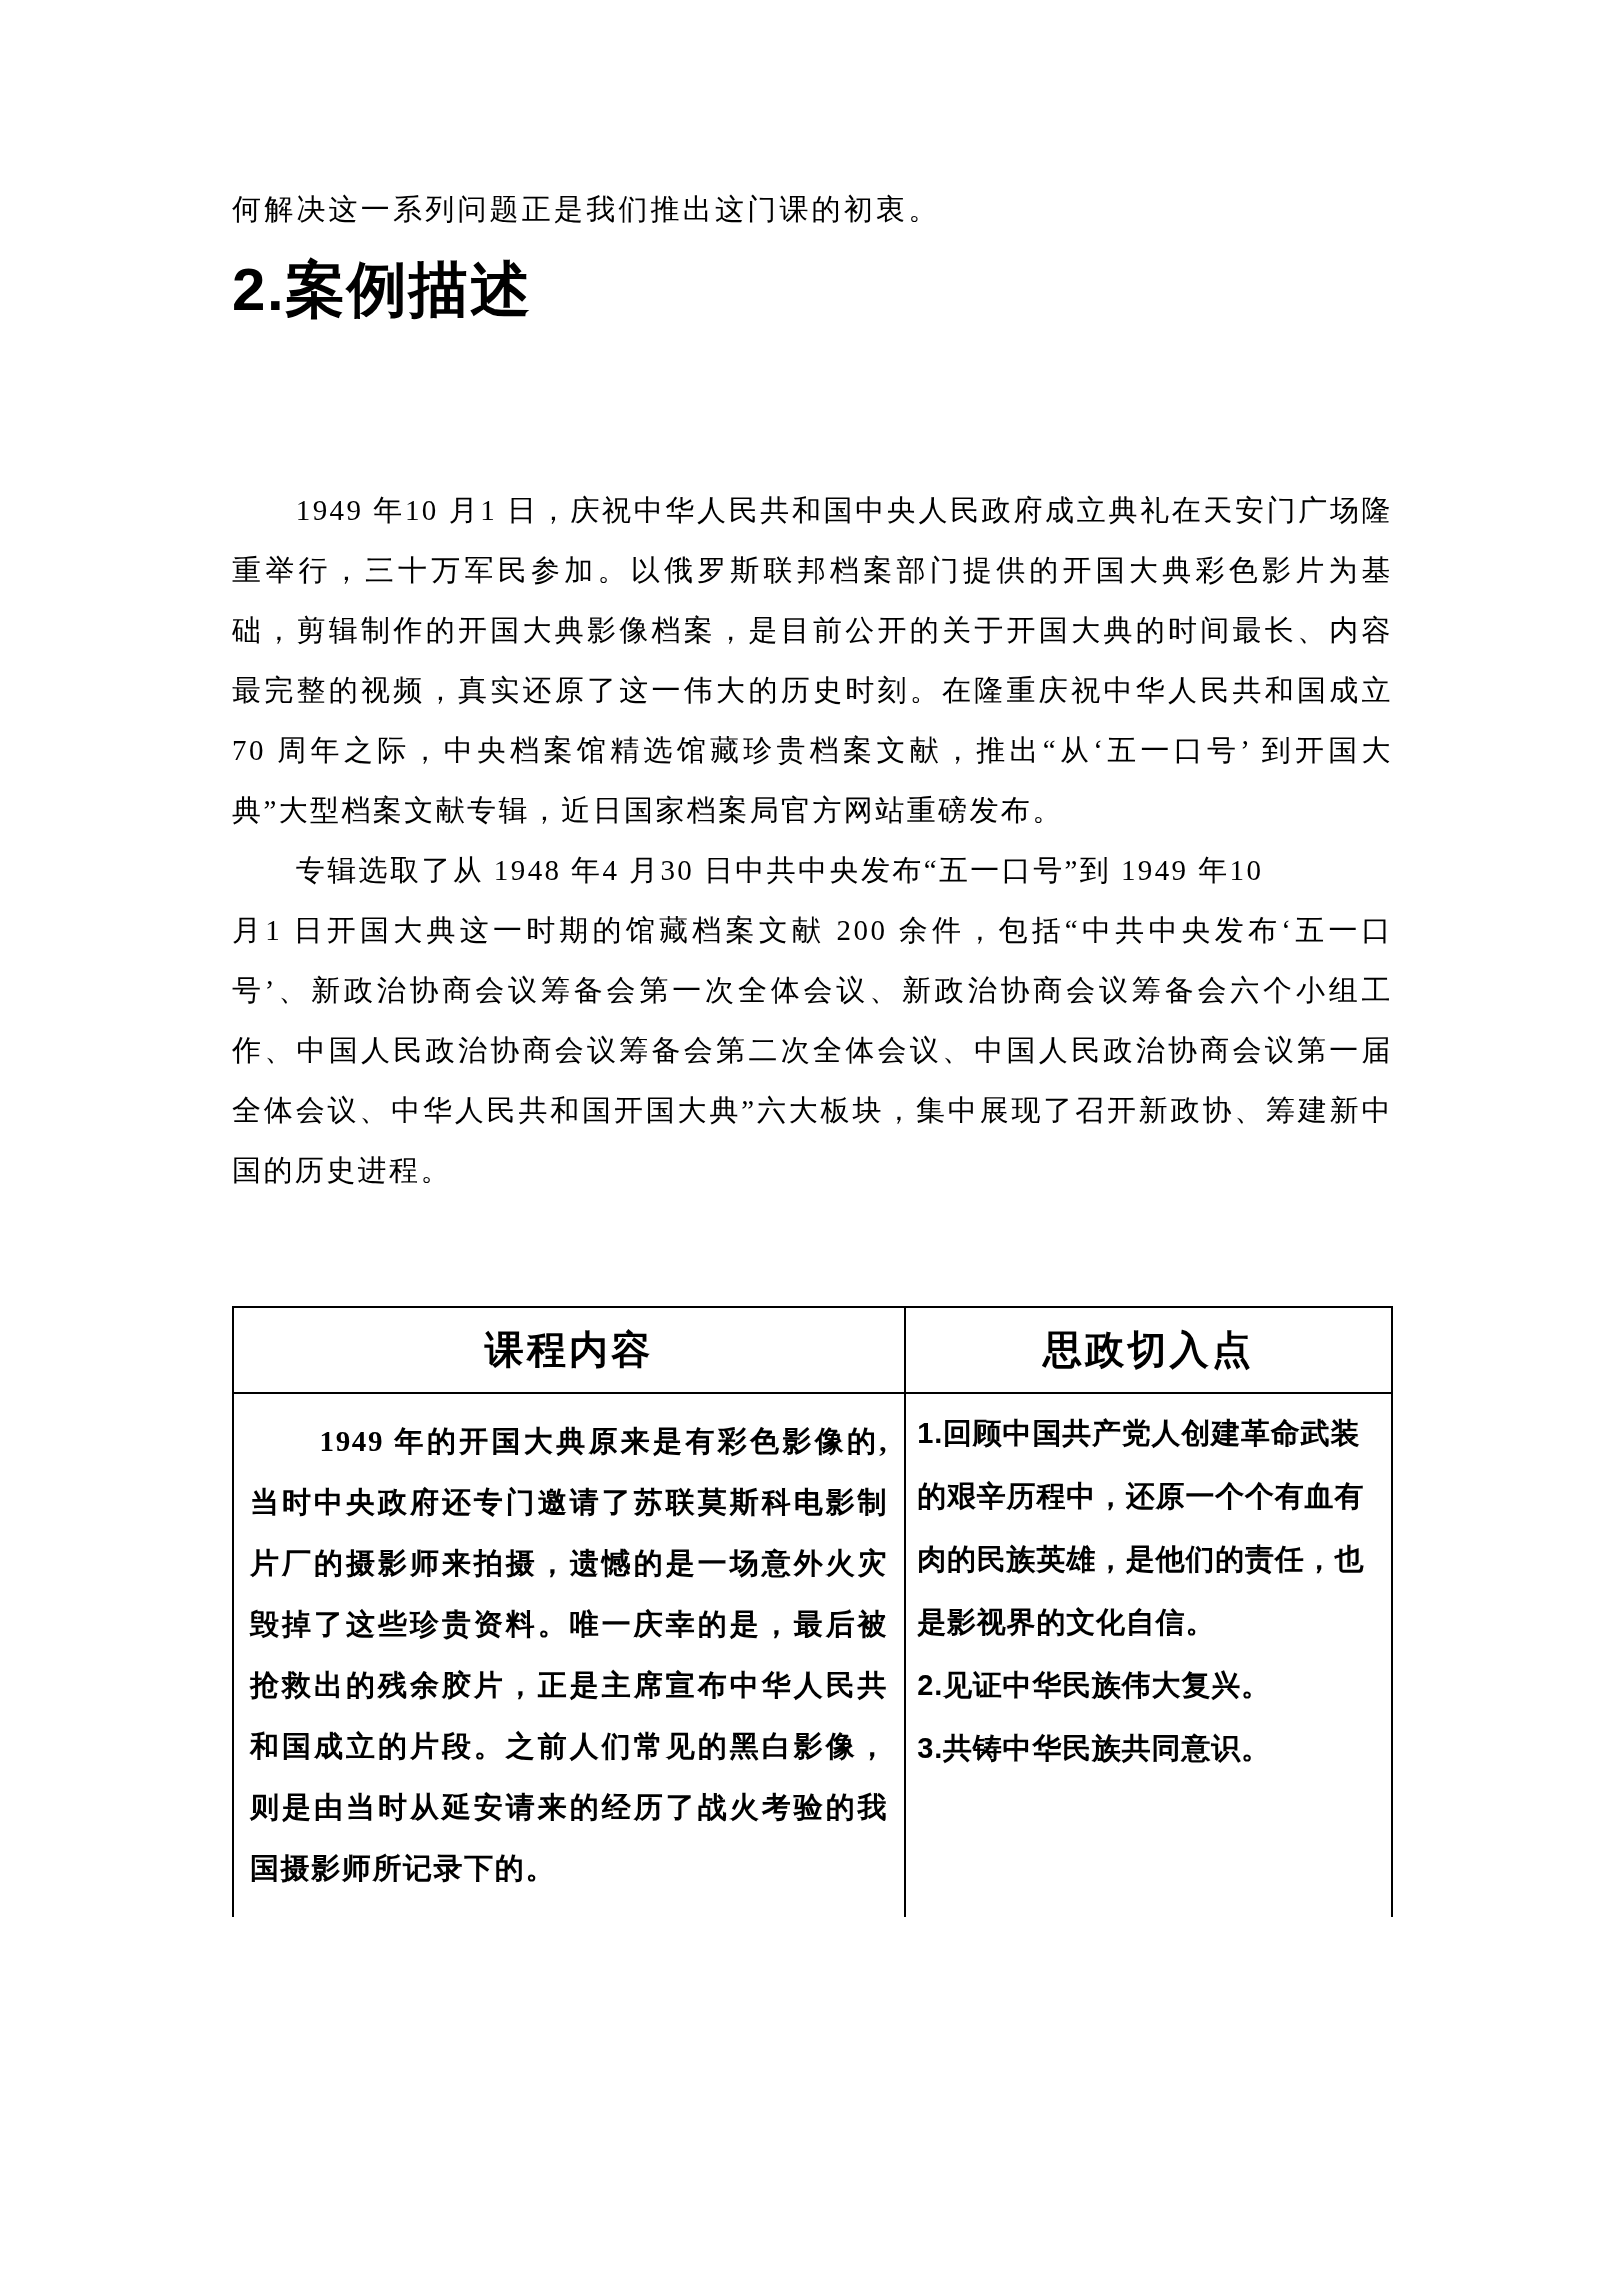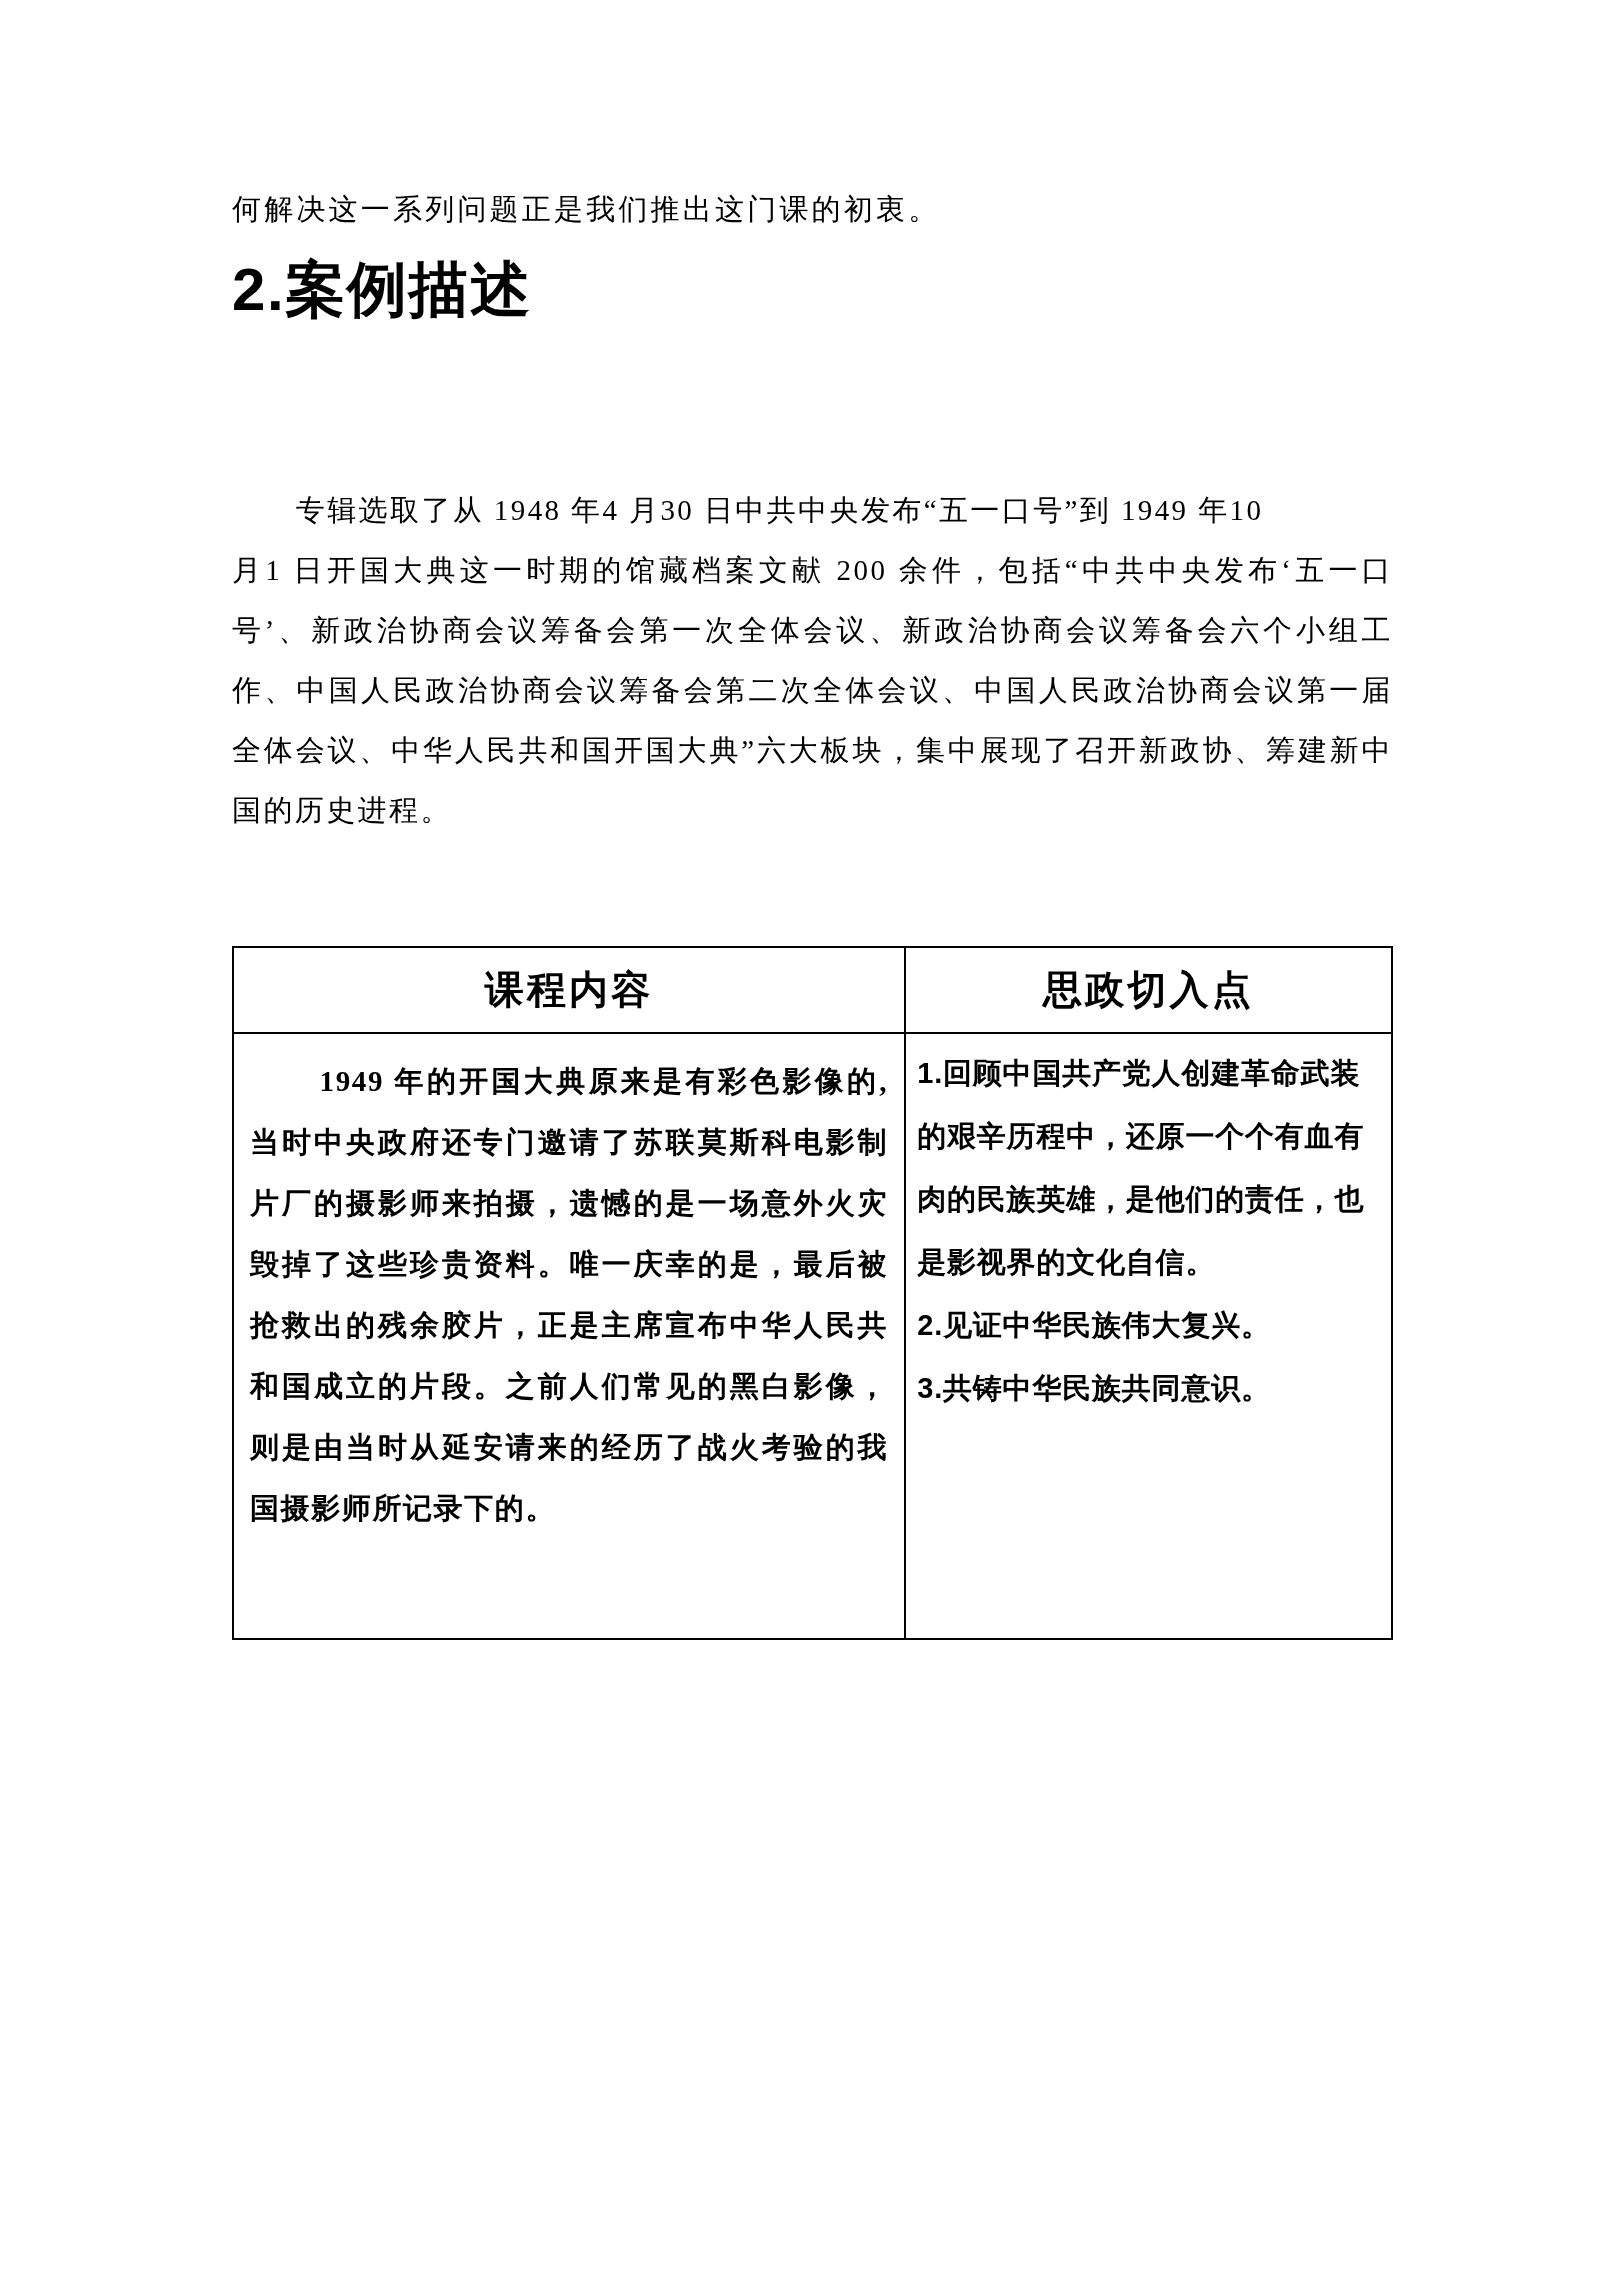--- a/index.html
+++ b/index.html
@@ -106,20 +106,21 @@
 <body>
 
 <div class="page">
   <div class="content">
 
     <div class="intro-line">何解决这一系列问题正是我们推出这门课的初衷。</div>
 
     <h1 class="heading">2.案例描述</h1>
 
     <div class="body-text">
+      <p class="para indent">1949 年10 月1 日，庆祝中华人民共和国中央人民政府成立典礼在天安门广场隆重举行，三十万军民参加。以俄罗斯联邦档案部门提供的开国大典彩色影片为基础，剪辑制作的开国大典影像档案，是目前公开的关于开国大典的时间最长、内容最完整的视频，真实还原了这一伟大的历史时刻。在隆重庆祝中华人民共和国成立70 周年之际，中央档案馆精选馆藏珍贵档案文献，推出“从‘五一口号’ 到开国大典”大型档案文献专辑，近日国家档案局官方网站重磅发布。</p>
       <p class="para indent">专辑选取了从 1948 年4 月30 日中共中央发布“五一口号”到 1949 年10</p>
       <p class="para no-indent">月1 日开国大典这一时期的馆藏档案文献 200 余件，包括“中共中央发布‘五一口号’、新政治协商会议筹备会第一次全体会议、新政治协商会议筹备会六个小组工作、中国人民政治协商会议筹备会第二次全体会议、中国人民政治协商会议第一届全体会议、中华人民共和国开国大典”六大板块，集中展现了召开新政协、筹建新中国的历史进程。</p>
     </div>
 
     <table class="case-table">
       <colgroup>
         <col class="col-left">
         <col class="col-right">
       </colgroup>
       <thead>

